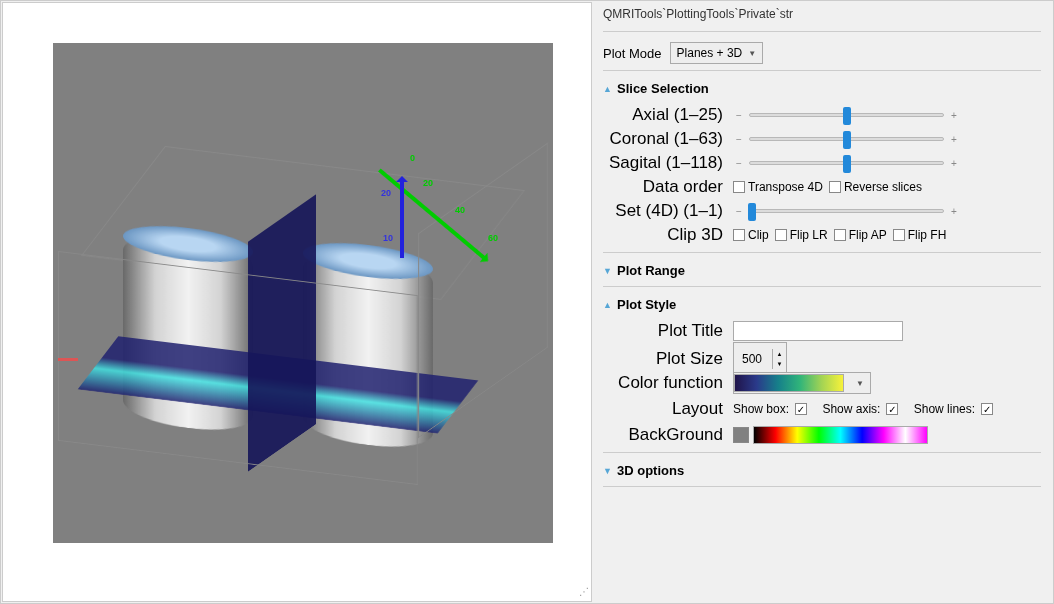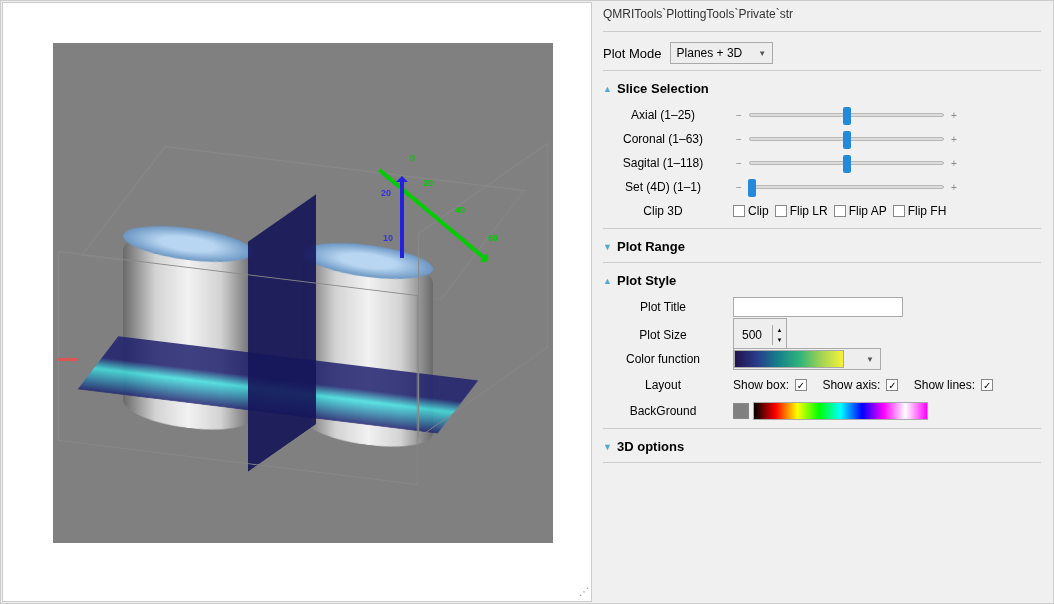--- a/index.html
+++ b/index.html
@@ -65,21 +65,21 @@
     gap: 8px;
     font-size: 13px;
   }
   .select-box {
     display: inline-flex;
     align-items: center;
     border: 1px solid #aaa;
     background: #eee;
     height: 22px;
     padding: 0 6px;
-    gap: 16px;
+    gap: 6px;
     font-size: 12px;
     cursor: pointer;
   }
   .select-box .arrow {
     font-size: 8px;
     color: #555;
   }
   .section-header {
     display: flex;
     align-items: center;
@@ -91,23 +91,23 @@
   }
   .section-header .chev { color: #56a6d6; font-size: 9px; width: 10px; }
   .ctrl-row {
     display: flex;
     align-items: center;
     margin: 2px 0;
     height: 22px;
   }
   .ctrl-label {
     width: 130px;
-    text-align: center;
+    text-align: right;
     padding-right: 10px;
-    font-size: 12px;
+    font-size: 17px;
   }
   .slider-wrap {
     display: flex;
     align-items: center;
     gap: 4px;
   }
   .slider-track {
     position: relative;
     width: 195px;
     height: 4px;
@@ -345,20 +345,31 @@
       <div class="ctrl-label">Sagital (1–118)</div>
       <div class="slider-wrap">
         <span class="minus">−</span>
         <div class="slider-track">
           <div class="slider-thumb" style="left:50%"></div>
         </div>
         <span class="plus">+</span>
       </div>
     </div>
 
+    <div class="ctrl-row">
+      <div class="ctrl-label">Data order</div>
+      <label class="check">
+        <span class="box"></span>
+        <span>Transpose 4D</span>
+      </label>
+      <label class="check">
+        <span class="box"></span>
+        <span>Reverse slices</span>
+      </label>
+    </div>
 
     <div class="ctrl-row">
       <div class="ctrl-label">Set (4D)  (1–1)</div>
       <div class="slider-wrap">
         <span class="minus">−</span>
         <div class="slider-track">
           <div class="slider-thumb" style="left:1%"></div>
         </div>
         <span class="plus">+</span>
       </div>

